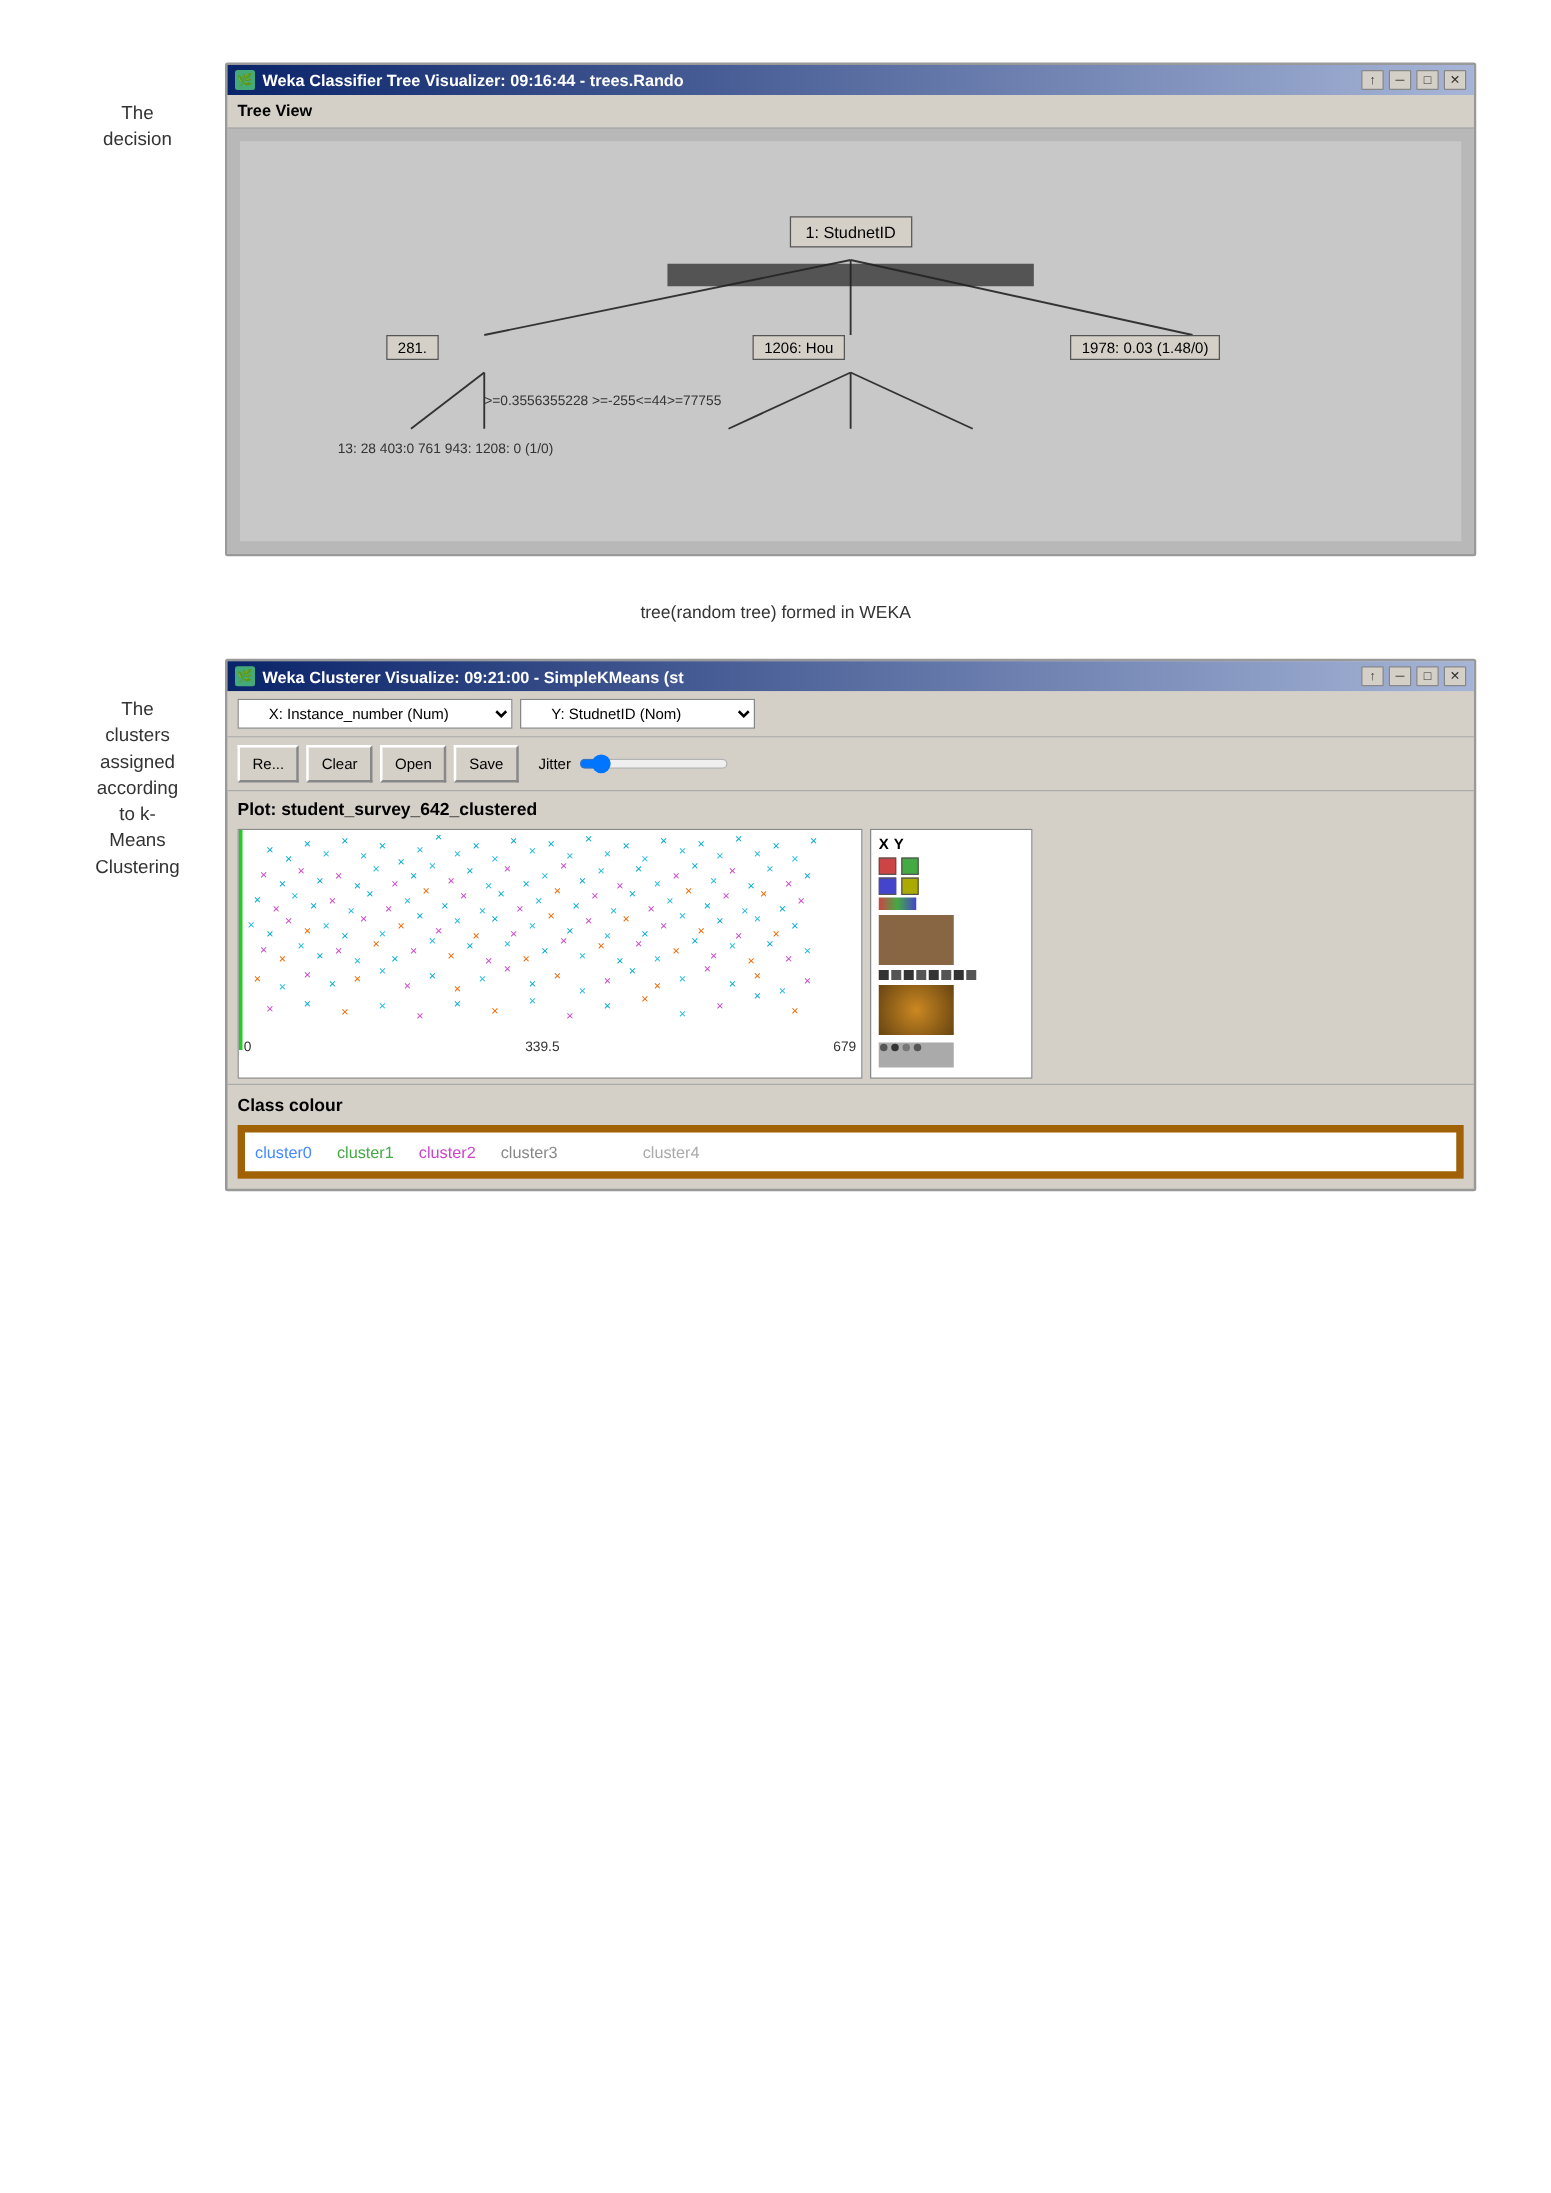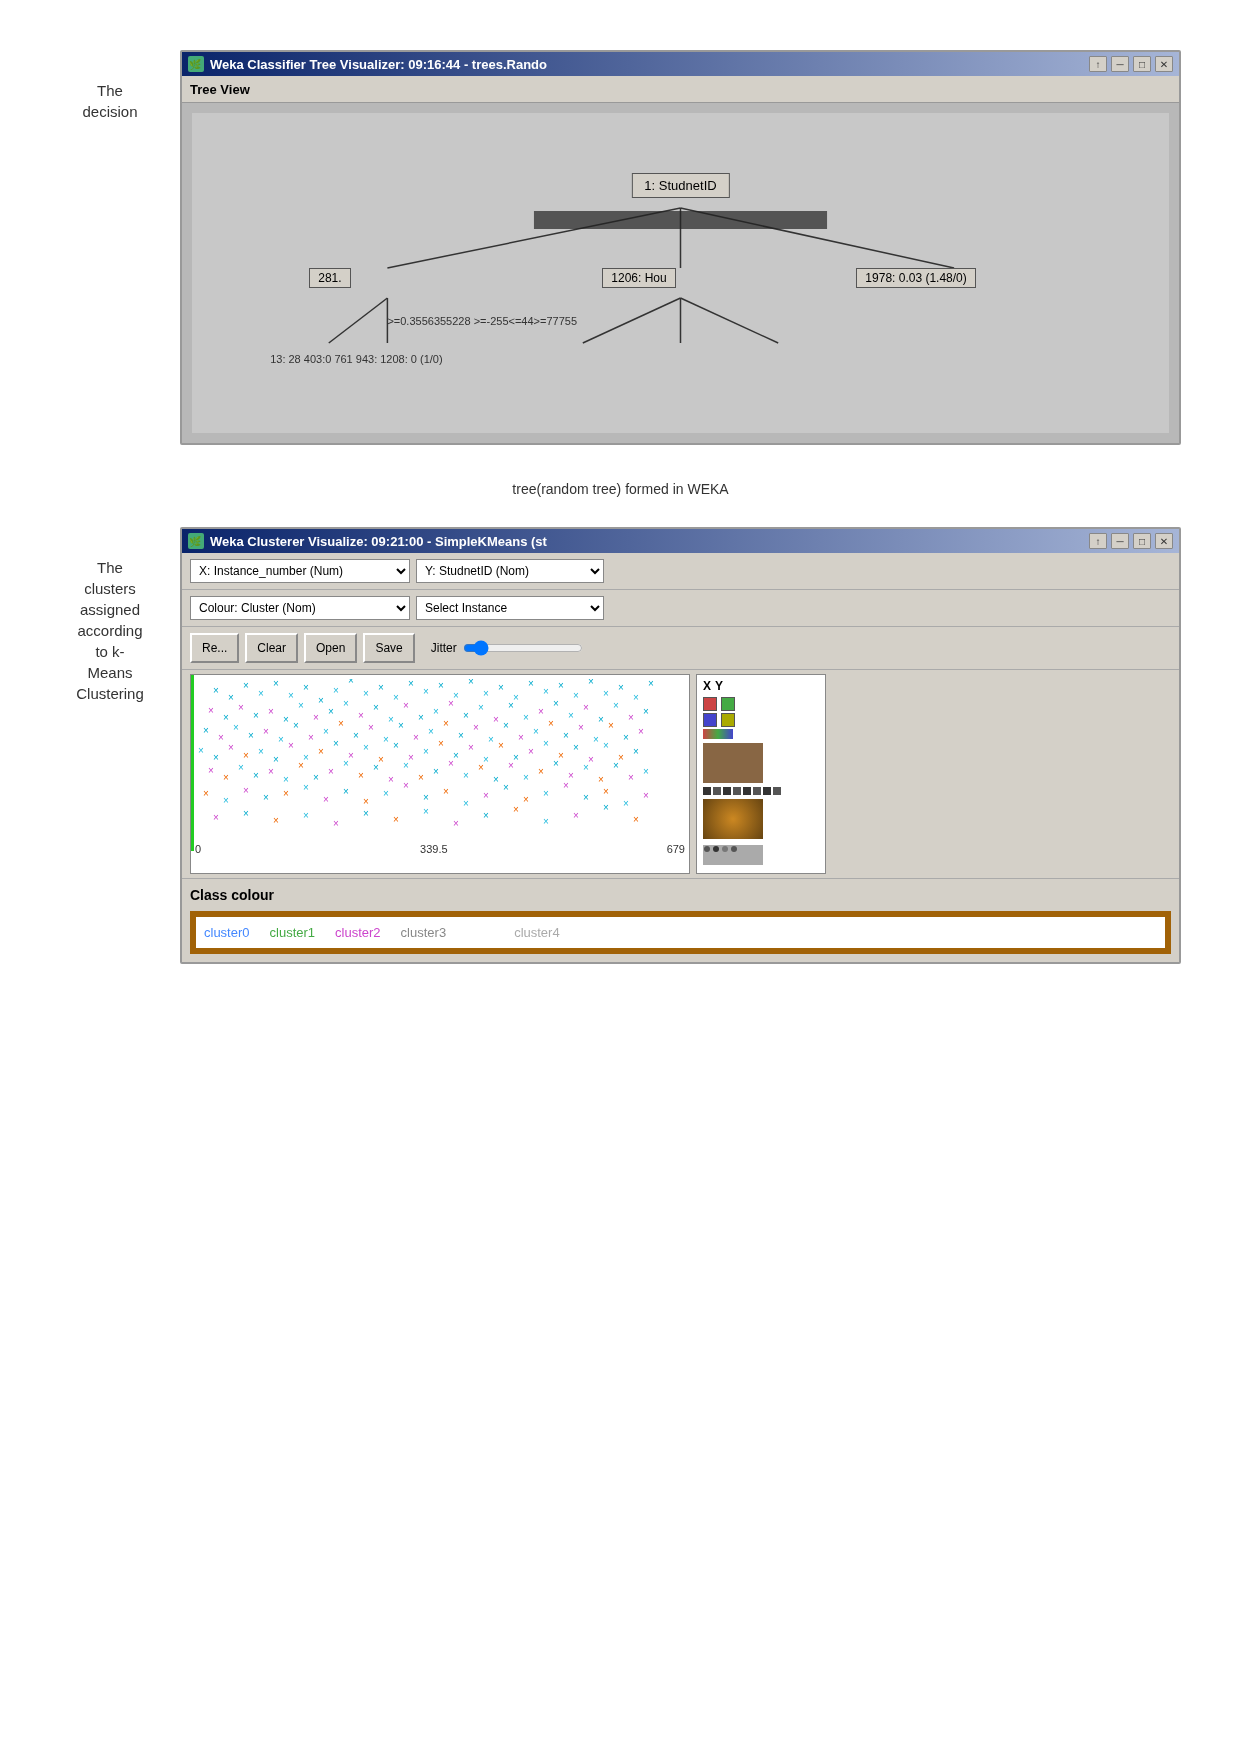--- a/index.html
+++ b/index.html
@@ -199,21 +199,21 @@
       padding: 6px 8px;
       background: #d4d0c8;
       border-bottom: 1px solid #aaa;
     }
 
     .dropdown-select {
       height: 24px;
       font-size: 12px;
       background: white;
       border: 1px solid #888;
-      padding: 0 4px;
+      padding: 0 20px;
       cursor: pointer;
     }
 
     .dropdown-select-wide {
       width: 220px;
     }
 
     .dropdown-select-medium {
       width: 188px;
     }
@@ -474,38 +474,33 @@
 
       <div class="controls-row">
         <select class="dropdown-select dropdown-select-wide">
           <option>X: Instance_number (Num)</option>
         </select>
         <select class="dropdown-select dropdown-select-medium">
           <option>Y: StudnetID (Nom)</option>
         </select>
       </div>
 
-      <div class="controls-row">
-        <select class="dropdown-select dropdown-select-wide">
-          <option>Colour: Cluster (Nom)</option>
-        </select>
-        <select class="dropdown-select dropdown-select-medium">
-          <option>Select Instance</option>
-        </select>
-      </div>
 
       <div class="controls-row">
         <button class="btn-small">Re...</button>
         <button class="btn-small">Clear</button>
         <button class="btn-small">Open</button>
         <button class="btn-small">Save</button>
         <span class="jitter-label">Jitter</span>
         <input type="range" class="jitter-slider" min="0" max="100" value="10" style="">
       </div>
 
+      <div class="plot-title">
+        <span>Plot: student_survey_642_clustered</span>
+      </div>
 
       <div class="scatter-container">
         <div class="scatter-plot">
           <div class="green-border-left"></div>
 
           <div class="scatter-plot-inner">
             <svg width="100%" height="100%">
 
               <text x="20" y="15" font-size="10" fill="#00aacc">×</text>
               <text x="35" y="22" font-size="10" fill="#00aacc">×</text>

